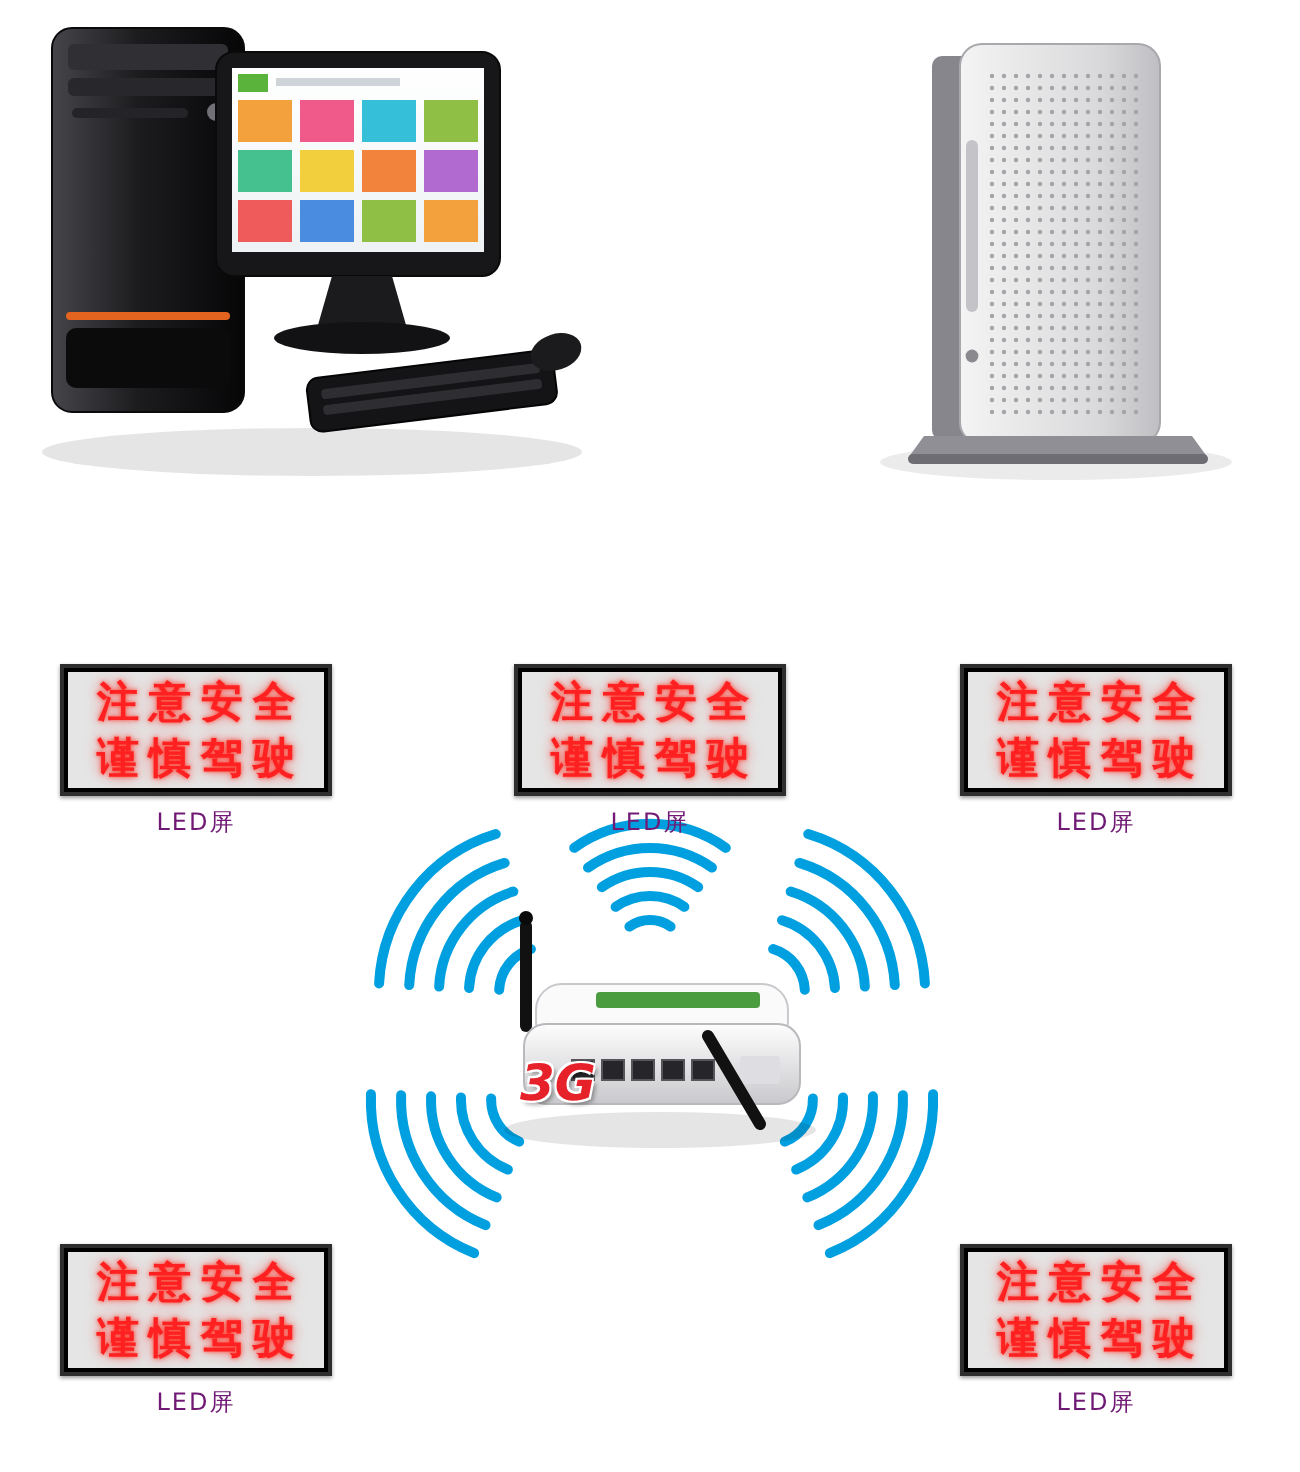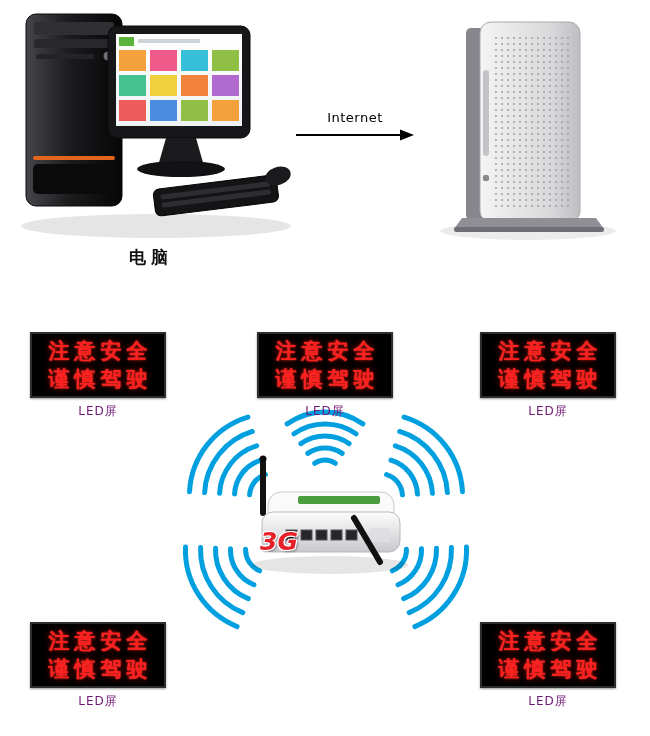--- a/index.html
+++ b/index.html
@@ -25,21 +25,21 @@
   .router-wrap{left:230px;top:448px;width:190px;height:135px;z-index:2;}
   .router-3g{position:absolute;left:260px;top:527px;z-index:3;
     font-size:25px;font-weight:bold;font-style:italic;color:var(--router-3g-red);
     text-shadow:-1px -1px 0 #fff,1px -1px 0 #fff,-1px 1px 0 #fff,1px 1px 0 #fff,2px 2px 2px rgba(0,0,0,.35);}
   .led{position:absolute;width:136px;z-index:2;text-align:center;}
   .pos-tl{left:30px;top:332px;}
   .pos-tc{left:257px;top:332px;}
   .pos-tr{left:480px;top:332px;}
   .pos-bl{left:30px;top:622px;}
   .pos-br{left:480px;top:622px;}
-  .led-panel{width:132px;height:62px;background:#000000;border:2px solid #2e2e2e;
+  .led-panel{width:132px;height:62px;background:#e5e5e5;border:2px solid #2e2e2e;
     box-shadow:inset 0 0 0 2px #000,0 1px 2px rgba(0,0,0,.4);
     display:flex;flex-direction:column;align-items:center;justify-content:center;gap:1px;}
   .led-line{color:var(--led-red);font-size:21px;font-weight:bold;letter-spacing:5px;line-height:1.25;
     text-shadow:0 0 2px rgba(255,60,40,.9),0 0 7px rgba(255,0,0,.55);white-space:nowrap;text-indent:5px;}
   .led-caption{margin-top:5px;font-size:12px;color:#701a75;letter-spacing:1px;}
 </style>
 </head>
 <body>
 
 <div class="canvas">
@@ -90,29 +90,21 @@
         <ellipse cx="175" cy="163" rx="44" ry="8" fill="#121214"></ellipse>
       </g>
       <g transform="rotate(-7 210 190)">
         <rect x="148" y="176" width="124" height="27" rx="6" fill="#141417" stroke="#050506"></rect>
         <rect x="155" y="182" width="110" height="5" rx="2" fill="#2e2e32"></rect>
         <rect x="155" y="190" width="110" height="5" rx="2" fill="#2e2e32"></rect>
       </g>
       <ellipse cx="272" cy="170" rx="13" ry="9" fill="#1b1b1e" transform="rotate(-18 272 170)"></ellipse>
     </svg>
   </div>
-  <div class="device-label computer-label">电脑</div>
-
-  <div class="abs internet">
-    <span class="internet-text">Internet</span>
-    <svg width="122" height="16" viewBox="0 0 122 16">
-      <line x1="2" y1="8" x2="106" y2="8" stroke="#000" stroke-width="2"></line>
-      <polygon points="106,2.5 120,8 106,13.5" fill="#000"></polygon>
-    </svg>
-  </div>
+
 
   <div class="abs server-wrap">
     <svg viewBox="0 0 200 232" width="200" height="232">
       <defs>
         <linearGradient id="srvF" x1="0" y1="0" x2="1" y2="0">
           <stop offset="0" stop-color="#f4f4f4"></stop>
           <stop offset="0.7" stop-color="#d9d9db"></stop>
           <stop offset="1" stop-color="#bfbfc3"></stop>
         </linearGradient>
         <pattern id="srvHoles" width="6" height="6" patternUnits="userSpaceOnUse">

